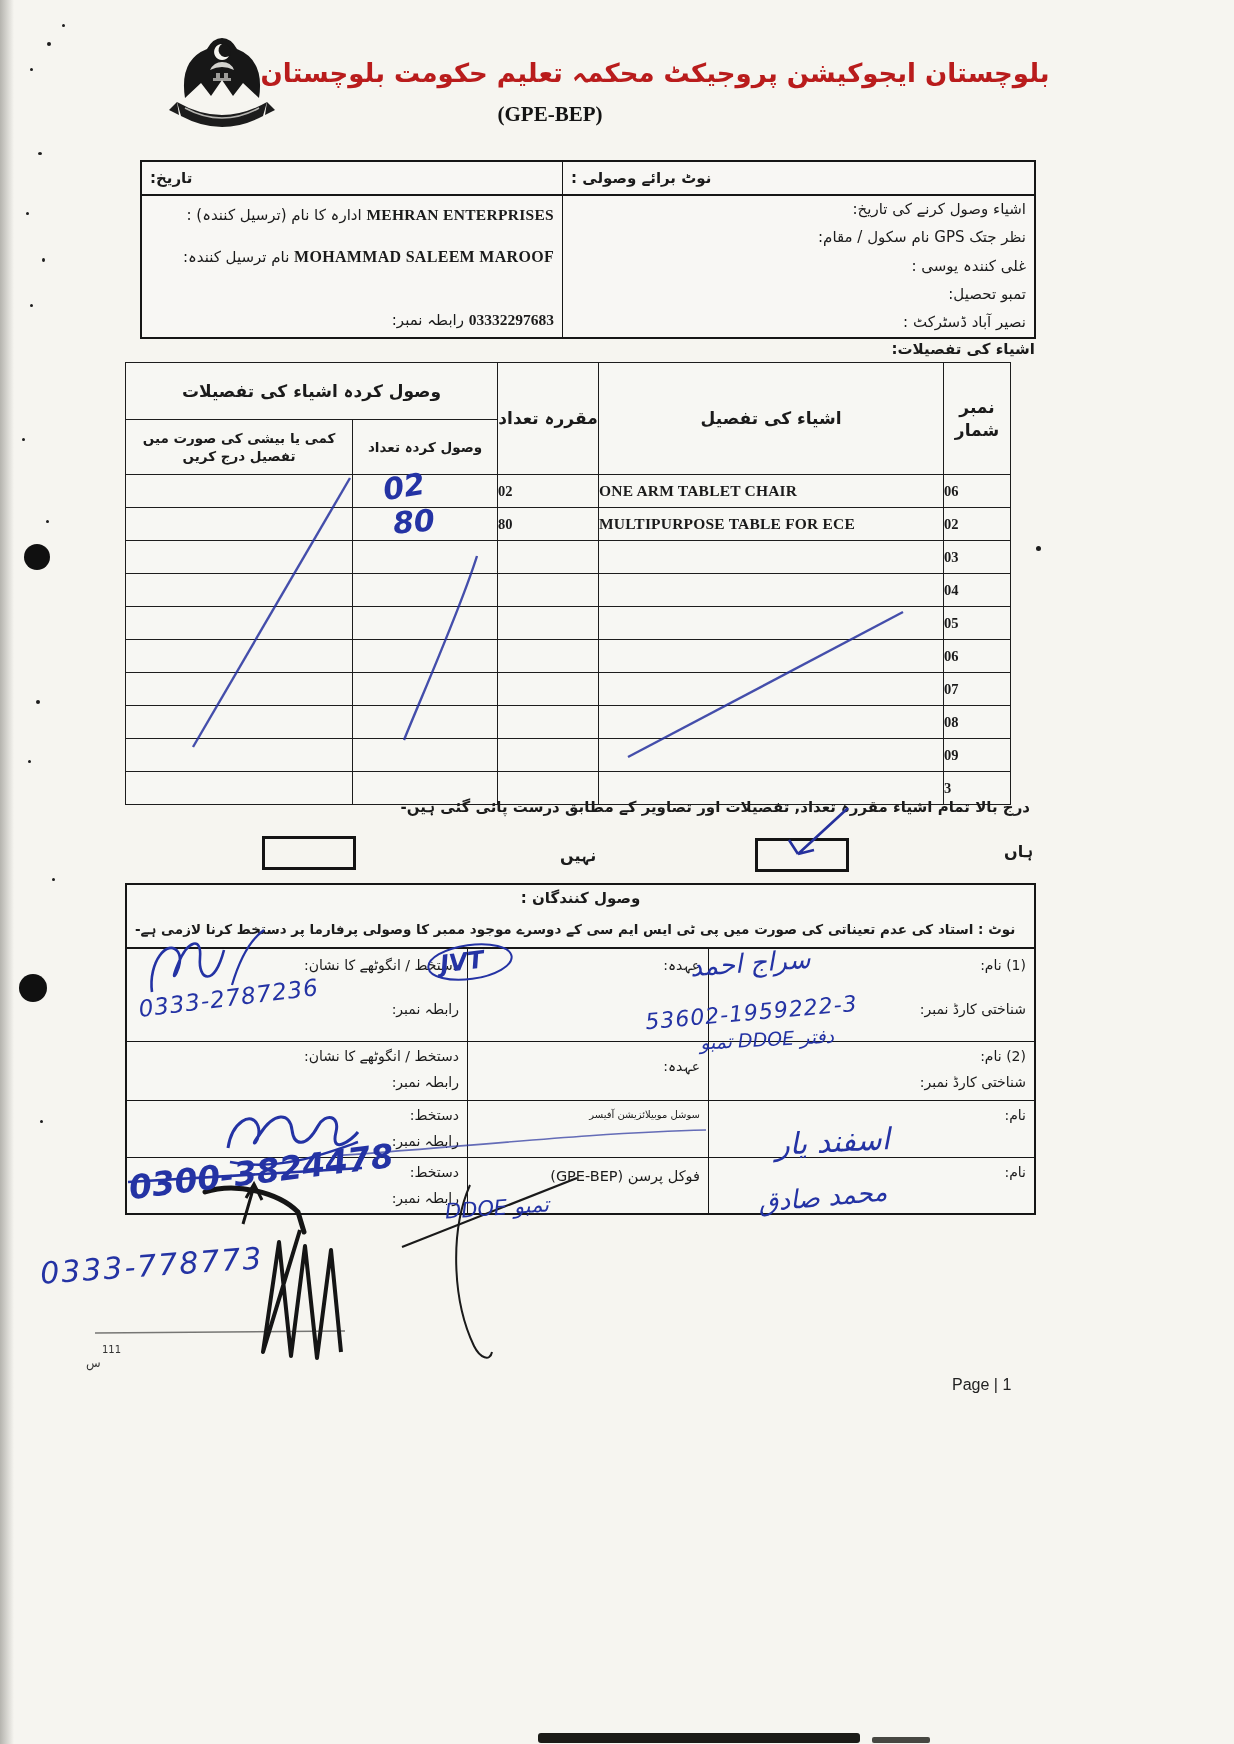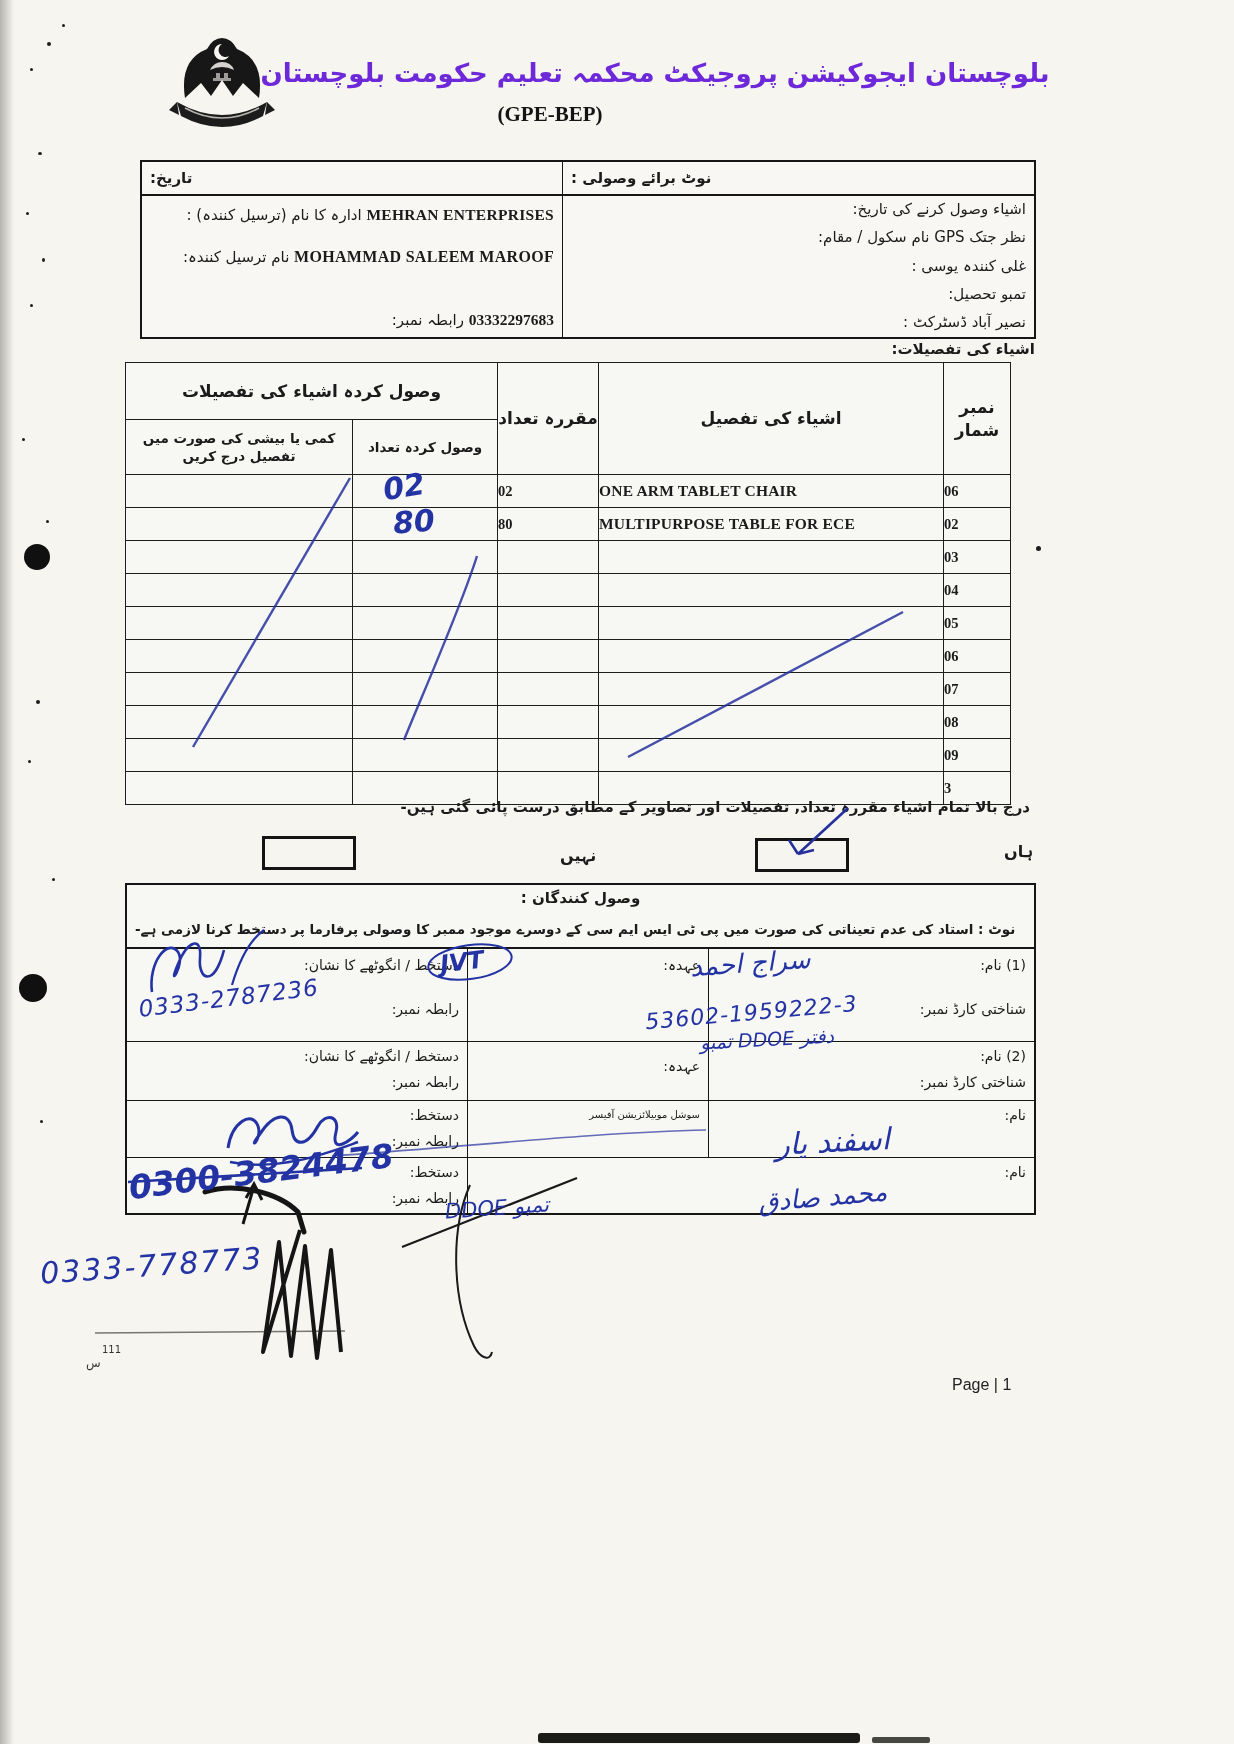--- a/index.html
+++ b/index.html
@@ -12,21 +12,21 @@
   .urdu{font-family:"DejaVu Sans",sans-serif; direction:rtl; unicode-bidi:plaintext;}
   .serif{font-family:"Liberation Serif",serif;}
   .nowrap{white-space:nowrap;}
 
   
   .edgeL{left:0;top:0;width:14px;height:1744px;background:linear-gradient(90deg,rgba(60,58,52,.35),rgba(60,58,52,0));}
   .speck{background:#1d1d1d;border-radius:50%;}
   .hole{background:#101010;border-radius:50%;}
 
   
-  .title{left:250px;top:58px;width:810px;text-align:center;font-size:26px;font-weight:bold;color:#6d28d9;}
+  .title{left:250px;top:58px;width:810px;text-align:center;font-size:26px;font-weight:bold;color:#b91c1c;}
   .subtitle{left:330px;top:102px;width:440px;text-align:center;font-size:21px;font-weight:bold;color:#141414;}
 
   
   .infobox{left:140px;top:160px;width:892px;height:175px;border:2.2px solid #161616;display:flex;background:rgba(255,255,255,.25);}
   .info-col{position:relative;}
   .info-col.lft{width:420px;border-right:1.8px solid #161616;}
   .info-col.rgt{flex:1;}
   .info-head{height:32px;border-bottom:2px solid #161616;display:flex;align-items:center;justify-content:flex-end;padding:0 8px;font-size:15px;font-weight:bold;}
   .info-body{position:relative;height:141px;font-size:15px;}
   .iline{position:absolute;right:8px;text-align:right;}
@@ -299,20 +299,23 @@
       <div class="cell rc">
         <div class="flabel urdu" style="top:6px;">نام:</div>
       </div>
     </div>
 
     <div class="bb-row" style="height:55px;">
       <div class="cell lc">
         <div class="flabel urdu" style="top:6px;">دستخط:</div>
         <div class="flabel urdu" style="top:32px;">رابطہ نمبر:</div>
       </div>
+      <div class="cell mc">
+        <div class="flabel urdu" style="top:10px;font-size:14.5px;">فوکل پرسن (GPE-BEP)</div>
+      </div>
       <div class="cell rc">
         <div class="flabel urdu" style="top:6px;">نام:</div>
       </div>
     </div>
   </div>
 
   <div class="hw urdu" style="left:690px;top:948px;font-size:26px;transform:rotate(-4deg);letter-spacing:2px;">سراج احمد</div>
   <div class="hw" style="left:645px;top:1000px;font-size:22px;transform:rotate(-5deg);letter-spacing:1px;">53602-1959222-3</div>
   <div class="hw urdu" style="left:700px;top:1028px;font-size:19px;transform:rotate(-3deg);">دفتر DDOE تمبو</div>
   <div class="hw" style="left:440px;top:948px;font-size:24px;transform:rotate(-7deg);font-weight:bold;">JVT</div>

